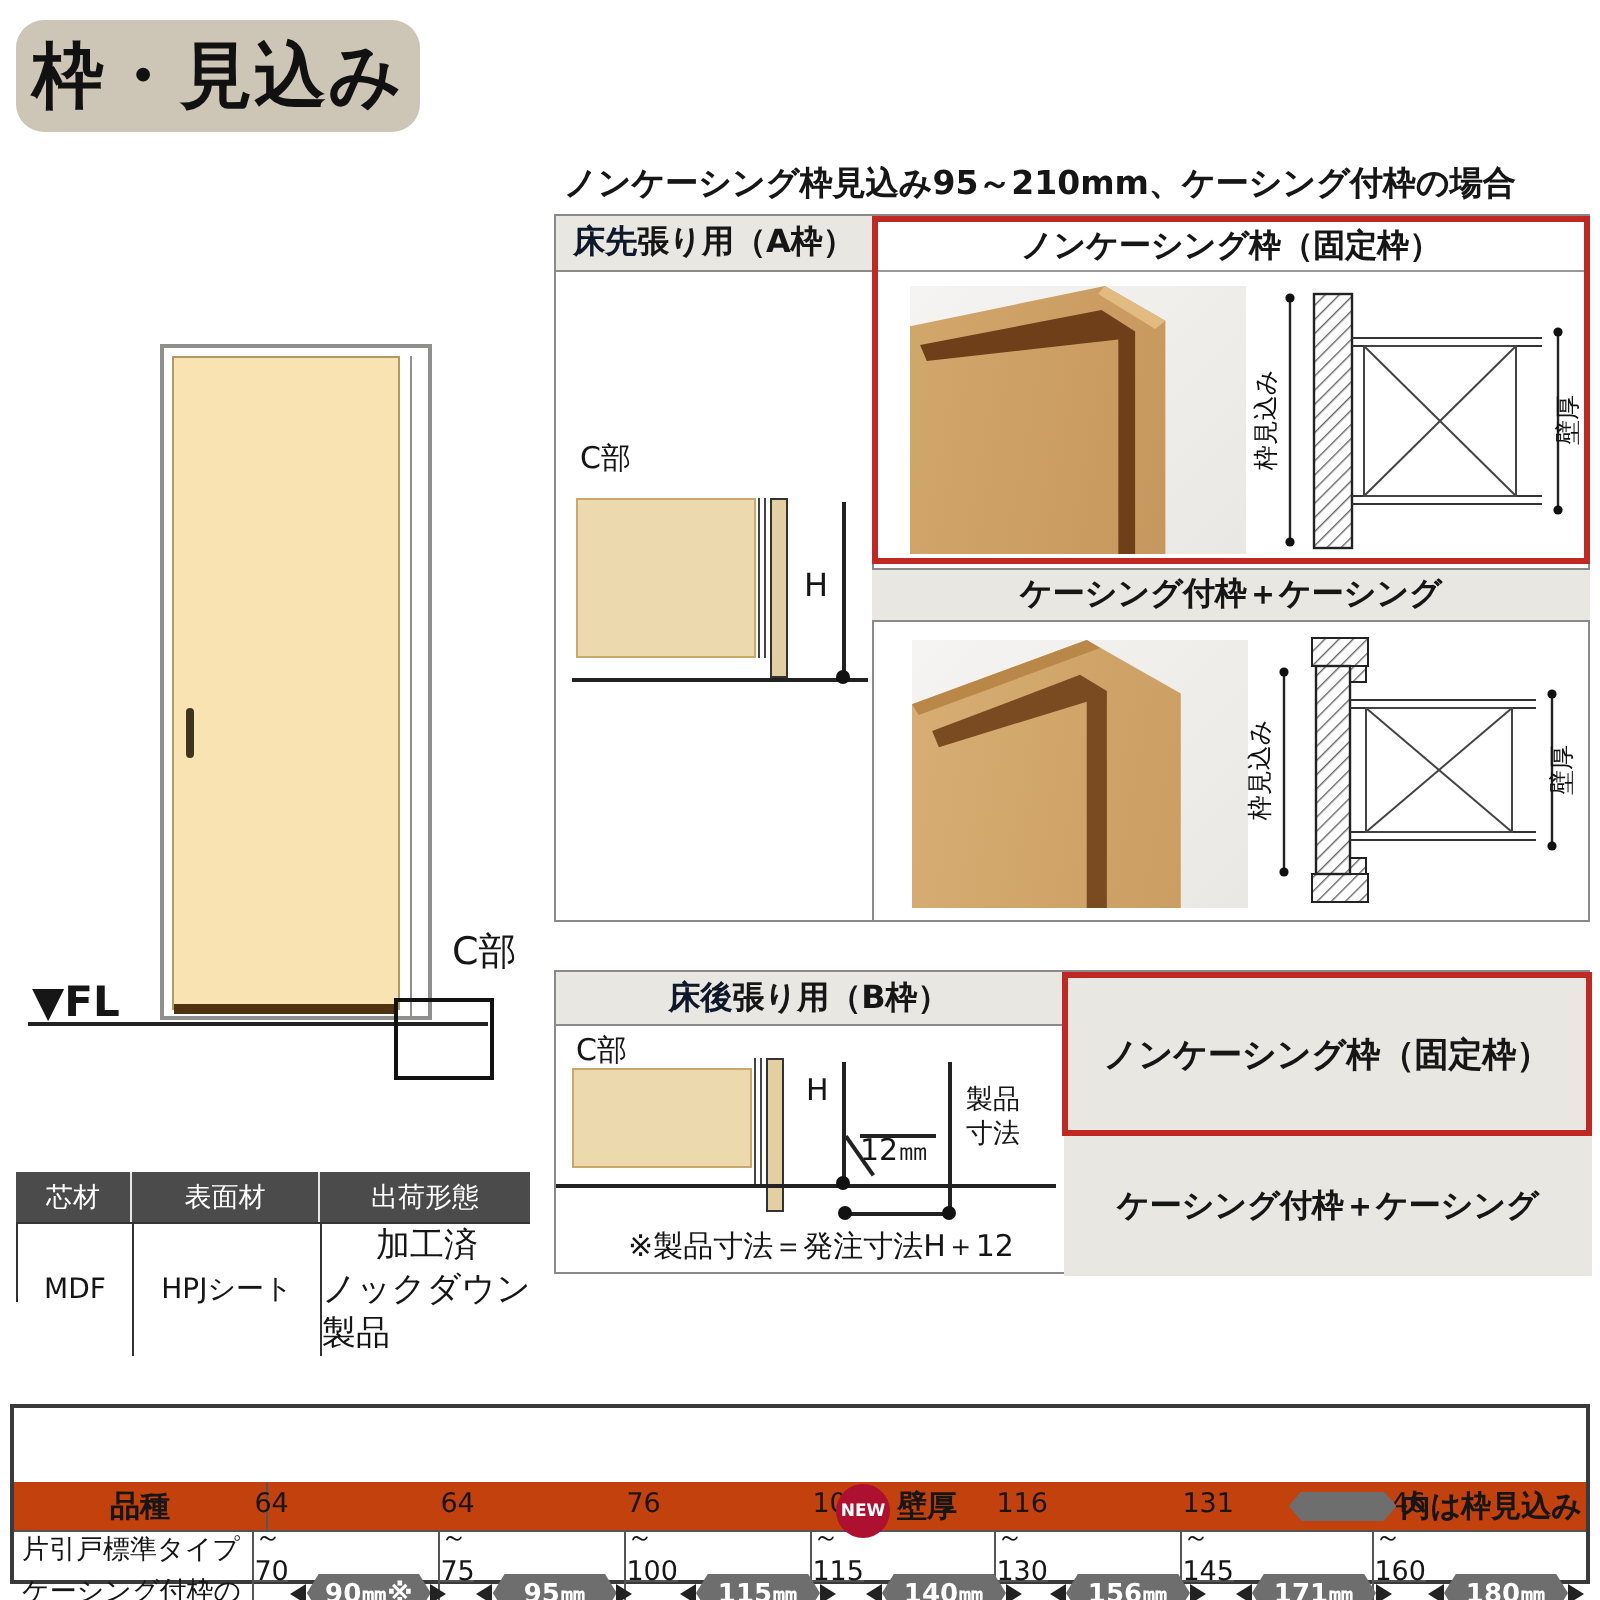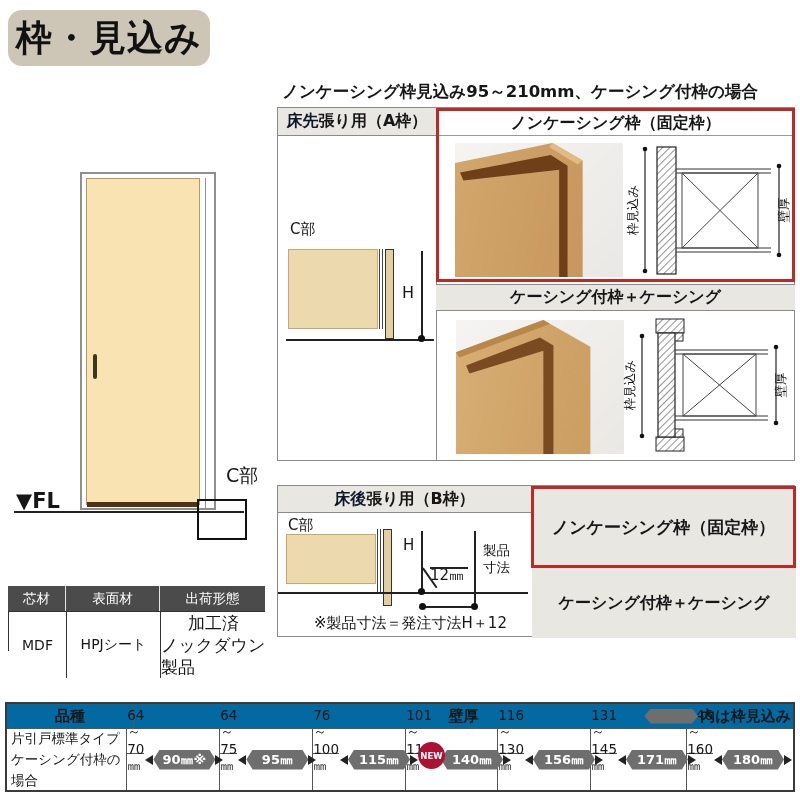--- a/index.html
+++ b/index.html
@@ -90,21 +90,21 @@
   .sb-bottom-dim{left:144px;top:120px;width:53px;height:2px;background:#222;}
   .sb-dot1{left:141px;top:117px;width:7px;height:7px;border-radius:50%;background:#111;}
   .sb-dot2{left:193px;top:117px;width:7px;height:7px;border-radius:50%;background:#111;}
   .sb-product-label{left:205px;top:56px;font-size:13.5px;line-height:1.25;}
   .sb-note{left:36px;top:128px;font-size:15px;}
   .sb-redbox{left:253px;top:0;width:265px;height:82px;background:#e8e7e2;font-size:17px;font-weight:bold;}
   .sb-casing-cell{left:254px;top:82px;width:264px;height:70px;background:#e8e7e2;font-size:16px;font-weight:bold;}
 
   
   .bottom-table{left:5px;top:702px;width:790px;height:90px;border:2px solid #3a3a3a;box-sizing:border-box;background:#fff;}
-  .bt-header{display:flex;height:25px;background:#0369a1;border-bottom:1px solid #555;box-sizing:border-box;}
+  .bt-header{display:flex;height:25px;background:#c2410c;border-bottom:1px solid #555;box-sizing:border-box;margin-top:37px;}
   .bt-kind-header{width:127px;border-right:1px solid #555;font-size:15px;font-weight:600;display:flex;align-items:center;justify-content:center;box-sizing:border-box;}
   .bt-wall-header{flex:1;position:relative;display:flex;align-items:center;justify-content:center;font-size:15px;font-weight:600;}
   .bt-legend{position:absolute;right:2px;top:0;height:100%;display:flex;align-items:center;}
   .legend-hex{width:54px;height:15px;background:#6e6e6e;clip-path:polygon(12% 0,88% 0,100% 50%,88% 100%,12% 100%,0 50%);margin-right:2px;}
   .legend-text{font-size:15px;font-weight:600;}
   .bt-body{display:flex;height:61px;border-radius:12px;}
   .bt-kind-cell{width:127px;border-right:1px solid #555;font-size:13.5px;line-height:1.55;display:flex;flex-direction:column;justify-content:center;padding-left:4px;box-sizing:border-box;}
   .bt-col{border-right:1px solid #555;display:flex;box-sizing:border-box;}
   .bt-col:last-child{border-right:none;}
   .bt-range{height:25px;border-bottom:1px solid #555;display:flex;align-items:center;justify-content:center;font-size:13.5px;box-sizing:border-box;}

